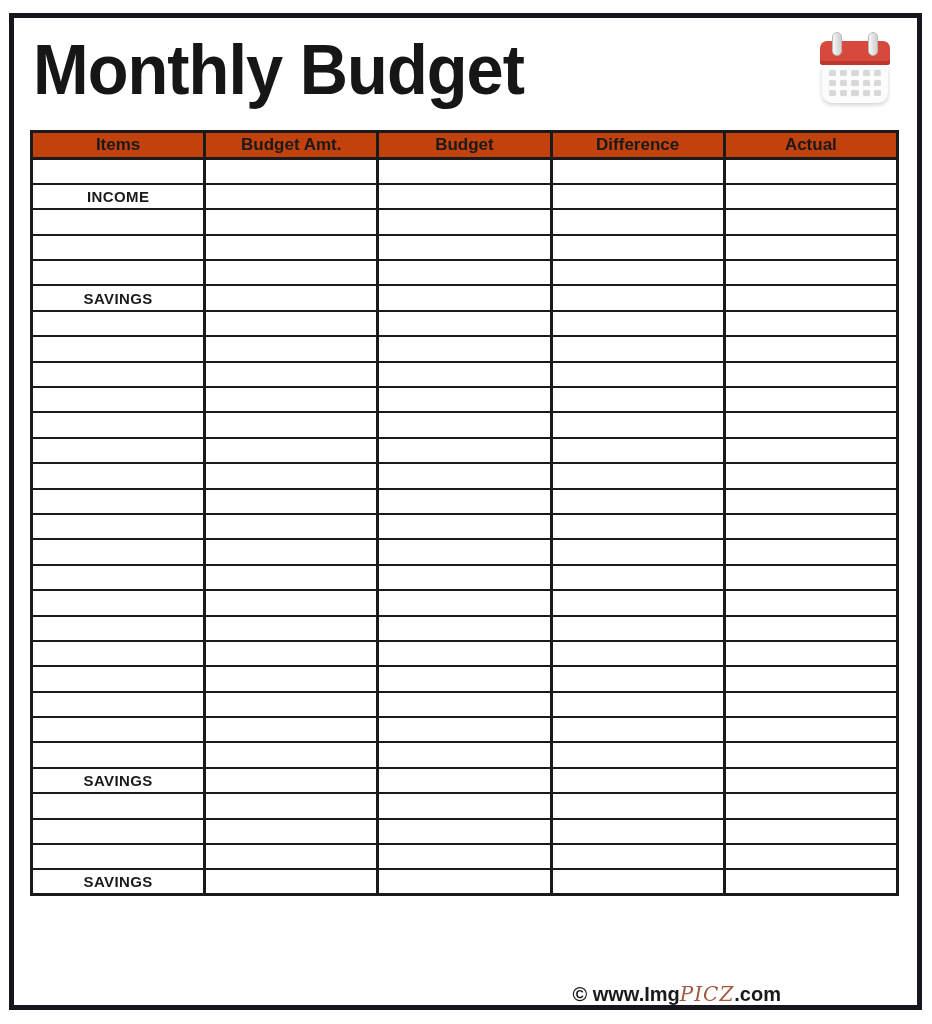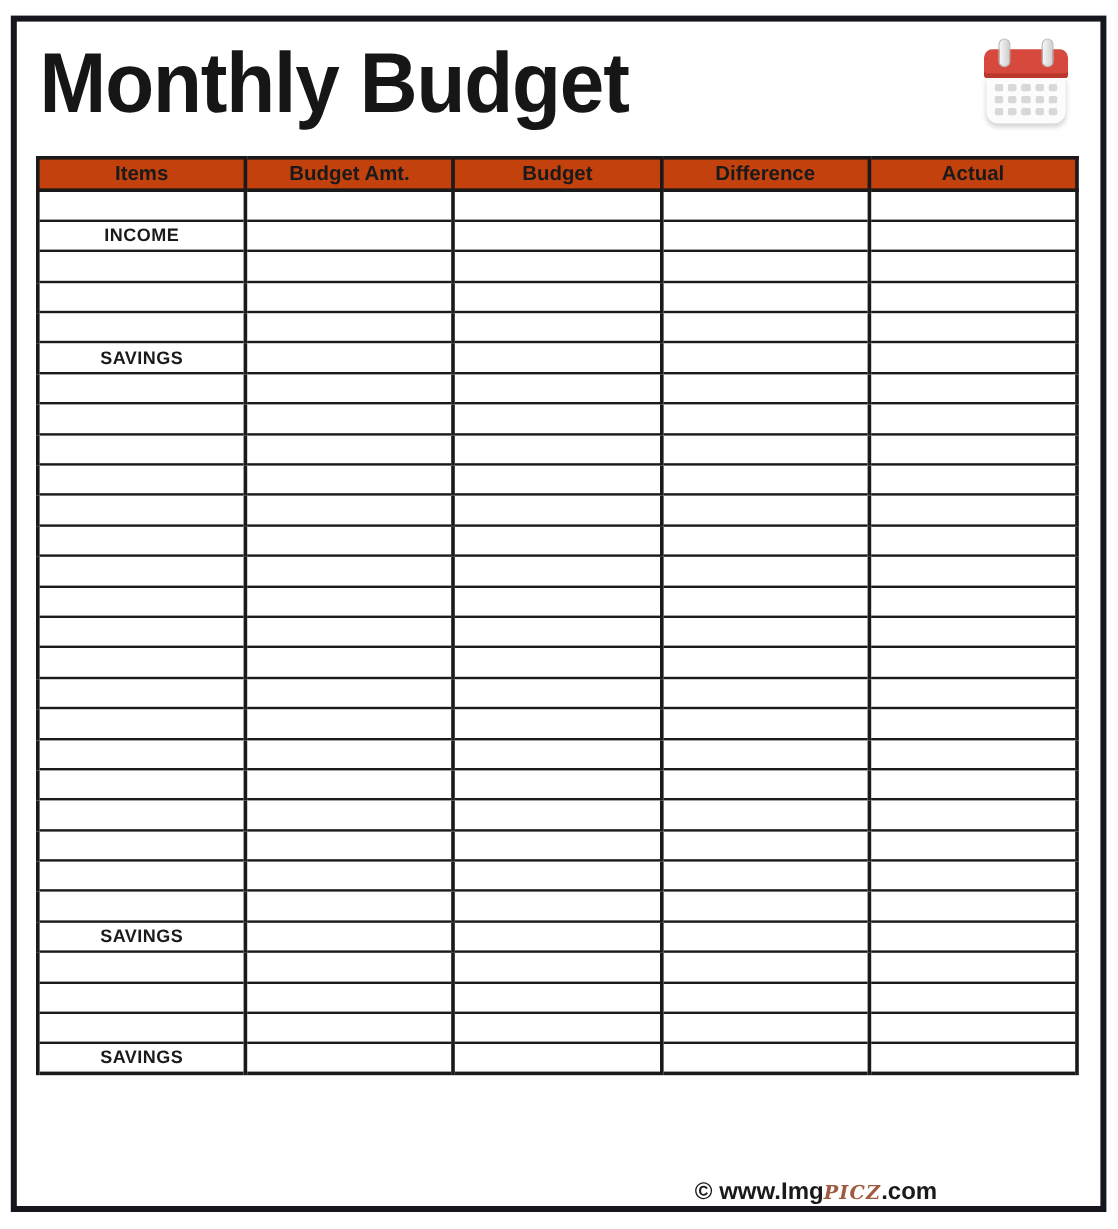--- a/index.html
+++ b/index.html
@@ -45,21 +45,21 @@
   tr.section td:first-child { font-weight:bold; font-size:15px; letter-spacing:.4px; }
   tr.formula td:nth-child(3) { font-weight:bold; font-size:12.5px; text-align:left;
                                padding-left:7px; letter-spacing:.2px; }
   tr.formula td:nth-child(4) { font-weight:bold; font-size:13px; text-align:left;
                                padding-left:13px; }
 
   
   .watermark { position:absolute; top:982px; right:27px; font-size:20px; font-weight:bold;
                color:#1a1a1a; white-space:nowrap; }
   .watermark .brand { font-family:"DejaVu Serif","Liberation Serif",serif; font-style:italic;
-                      font-weight:bold; font-size:16px; color:#a05a3f; letter-spacing:1px; }
+                      font-weight:normal; font-size:20px; color:#a05a3f; letter-spacing:1px; }
 </style>
 </head>
 <body>
 
 <div class="canvas">
 
   <div class="frame"></div>
 
   <h1 class="title">Monthly Budget</h1>
 

